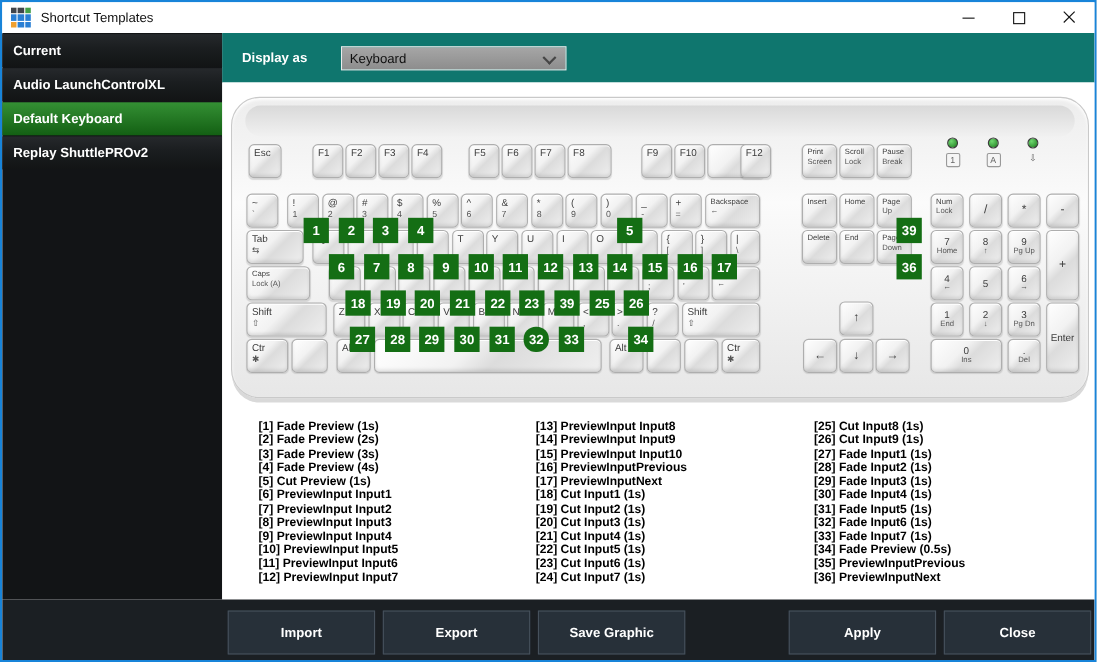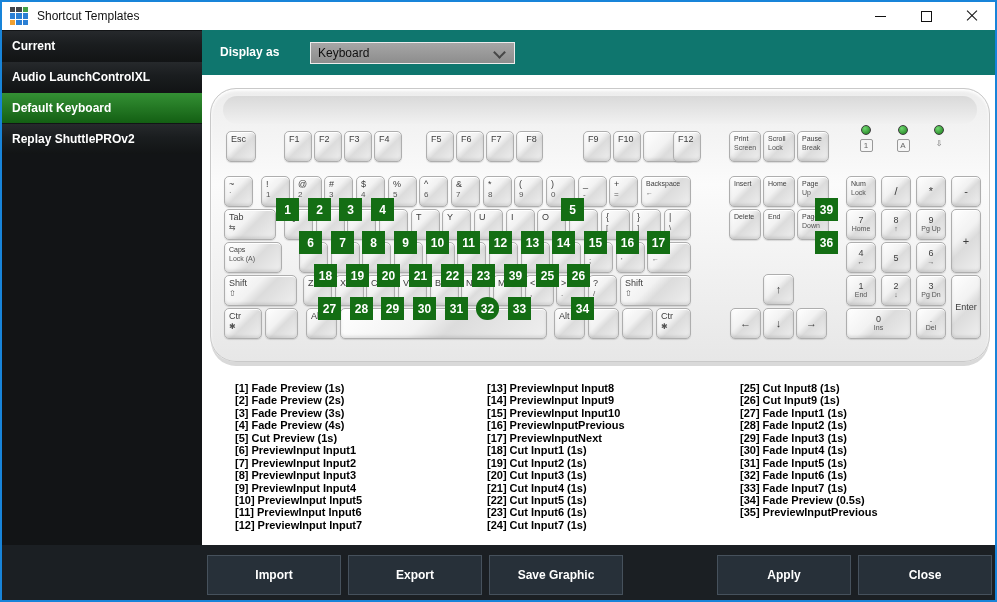--- a/index.html
+++ b/index.html
@@ -123,21 +123,21 @@
         </div>
         <div class="key" style="left: 215px; top: 42px; width: 28px; height: 31px;">
           <span class="kl">F5</span>
         </div>
         <div class="key" style="left: 245px; top: 42px; width: 28px; height: 31px;">
           <span class="kl">F6</span>
         </div>
         <div class="key" style="left: 275px; top: 42px; width: 28px; height: 31px;">
           <span class="kl">F7</span>
         </div>
-        <div class="key" style="left: 305px; top: 42px; width: 27px; height: 31px; text-align: center;">
+        <div class="key" style="left: 305px; top: 42px; width: 40px; height: 31px;">
           <span class="kl">F8</span>
         </div>
         <div class="key" style="left: 372px; top: 42px; width: 28px; height: 31px;">
           <span class="kl">F9</span>
         </div>
         <div class="key" style="left: 402px; top: 42px; width: 28px; height: 31px;">
           <span class="kl">F10</span>
         </div>
         <div class="key" style="left: 432px; top: 42px; width: 52px; height: 31px; text-align: right;">
           <span class="kl">F11</span>
@@ -537,20 +537,21 @@
         <div>[26] Cut Input9 (1s)</div>
         <div>[27] Fade Input1 (1s)</div>
         <div>[28] Fade Input2 (1s)</div>
         <div>[29] Fade Input3 (1s)</div>
         <div>[30] Fade Input4 (1s)</div>
         <div>[31] Fade Input5 (1s)</div>
         <div>[32] Fade Input6 (1s)</div>
         <div>[33] Fade Input7 (1s)</div>
         <div>[34] Fade Preview (0.5s)</div>
         <div>[35] PreviewInputPrevious</div>
+        <div>[36] PreviewInputNext</div>
       </div>
   </div>
 
   <div class="footer">
       <div class="btn" style="left: 205px;">Import</div>
       <div class="btn" style="left: 346px;">Export</div>
       <div class="btn" style="left: 487px;">Save Graphic</div>
       <div class="btn" style="left: 715px;">Apply</div>
       <div class="btn" style="left: 856px;">Close</div>
     </div>

